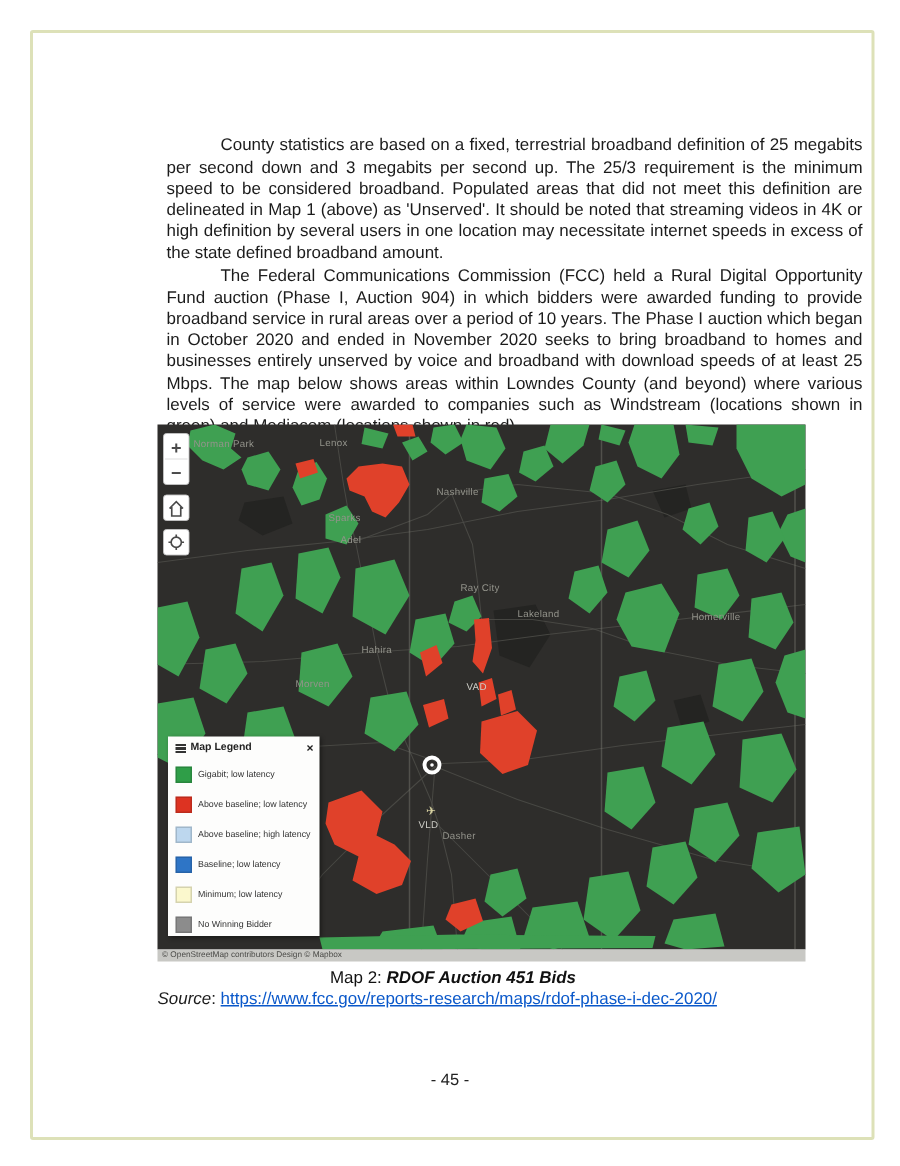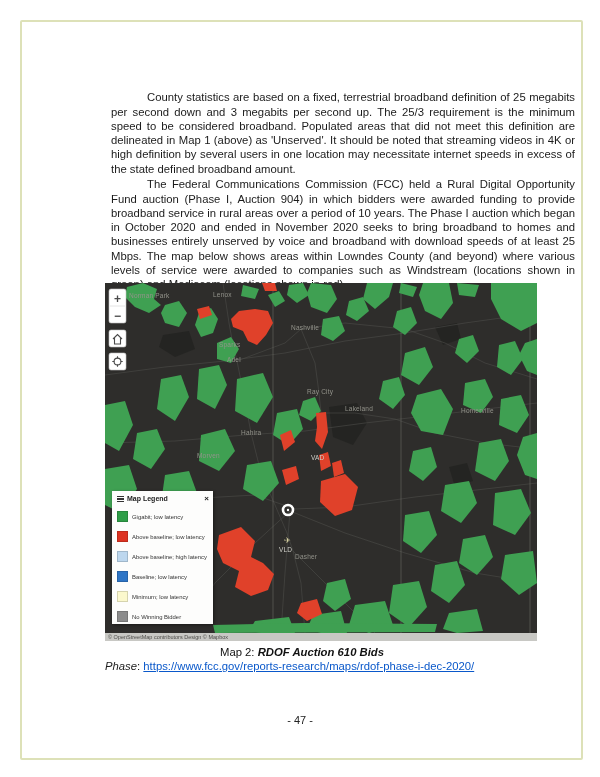--- a/index.html
+++ b/index.html
@@ -206,17 +206,17 @@
     </div>
     <div class="legend-item">
       <span class="swatch" style="background: rgb(140, 140, 140);"></span>
       <span class="legend-label">No Winning Bidder</span>
     </div>
   </div>
 
   <div class="attr-bar">© OpenStreetMap contributors Design © Mapbox</div>
 </div>
 
-<div class="caption"><b>Map 2: </b><span class="cap-title">RDOF Auction 610 Bids</span></div>
-
-<div class="source-line"><span class="src">Phase</span><span>: </span><a href="#">https://www.fcc.gov/reports-research/maps/rdof-phase-i-dec-2020/</a></div>
-
-<div class="page-num">- 47 -</div>
+<div class="caption"><b>Map 2: </b><span class="cap-title">RDOF Auction 451 Bids</span></div>
+
+<div class="source-line"><span class="src">Source</span><span>: </span><a href="#">https://www.fcc.gov/reports-research/maps/rdof-phase-i-dec-2020/</a></div>
+
+<div class="page-num">- 45 -</div>
 
 </body></html>

